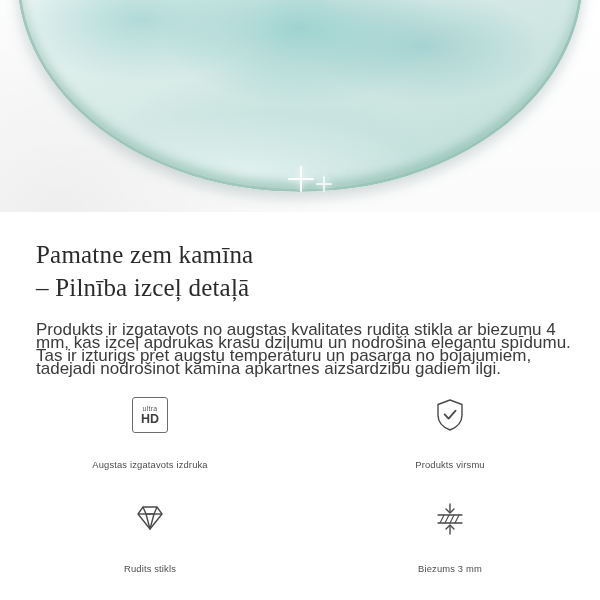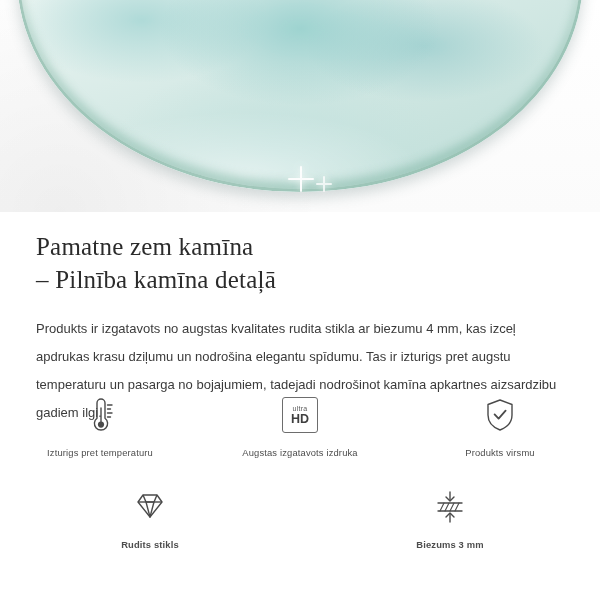--- a/index.html
+++ b/index.html
@@ -104,75 +104,76 @@
   }
   .sparkle::before { left: 50%; top: 0; width: 2px; height: 100%; transform: translateX(-50%); }
   .sparkle::after  { top: 50%; left: 0; height: 2px; width: 100%; transform: translateY(-50%); }
   .sparkle-a { left: 288px; top: 166px; opacity: .95; }
   .sparkle-b { left: 316px; top: 176px; width: 16px; height: 16px; opacity: .8; }
 
   
   .content {
     position: absolute;
     left: 0;
-    top: 204px;
+    top: 212px;
     width: 600px;
   }
   .headline {
     margin: 26px 0 0 36px;
     width: 520px;
     font-family: "Liberation Serif", serif;
     font-size: 25px;
     line-height: 33px;
     color: #2b2b2b;
     font-weight: 400;
     letter-spacing: .2px;
   }
   .headline .line2 { display: block; }
   .paragraph {
     margin: 19px 0 0 36px;
     width: 536px;
-    font-size: 13px;
-    line-height: 28px;
+    font-size: 17px;
+    line-height: 13px;
     color: #3b3b3b;
   }
 
   
   .features {
     position: absolute;
     left: 0;
     top: 392px;
     width: 600px;
   }
   .feature-row {
     display: flex;
     width: 600px;
   }
   .feature {
     flex: 1 1 0;
     display: flex;
     flex-direction: column;
     align-items: center;
     justify-content: flex-start;
+    gap: 12px;
   }
   .feature-icon {
     height: 46px;
     display: flex;
     align-items: center;
     justify-content: center;
     color: #4a4a4a;
   }
   .feature-label {
     margin-top: 9px;
     font-size: 9.4px;
     color: #4d4d4d;
     text-align: center;
     letter-spacing: .15px;
   }
-  .row-2 { margin-top: 26px; font-weight: bold; }
+  .row-2 { margin-top: 26px; }
   .hd-badge {
     width: 34px;
     height: 34px;
     border: 1.4px solid #6d6d6d;
     border-radius: 3px;
     display: flex;
     flex-direction: column;
     align-items: center;
     justify-content: center;
     line-height: 1;
@@ -201,40 +202,29 @@
       <div class="disc-sheen"></div>
       <div class="disc-edge"></div>
     </div>
     <div class="sparkle sparkle-a"></div>
     <div class="sparkle sparkle-b"></div>
   </div>
 
   <div class="content">
     <h1 class="headline">
       <span>Pamatne zem kamīna</span>
-      <span class="line2">– Pilnība kamīna detaļā</span>
+      <span class="line2">– Pilnība izceļ detaļā</span>
     </h1>
     <p class="paragraph">Produkts ir izgatavots no augstas kvalitates rudita stikla ar biezumu 4 mm, kas izceļ apdrukas krasu dziļumu un nodrošina elegantu spīdumu. Tas ir izturigs pret augstu temperaturu un pasarga no bojajumiem, tadejadi nodrošinot kamīna apkartnes aizsardzibu gadiem ilgi.</p>
   </div>
 
   <div class="features">
 
     <div class="feature-row">
 
-      <div class="feature">
-        <div class="feature-icon">
-          <svg width="34" height="38" viewBox="0 0 34 38" fill="none" stroke="#4a4a4a" stroke-width="1.4" stroke-linecap="round">
-            <path d="M14 7 a4 4 0 0 1 8 0 v15.2 a6.6 6.6 0 1 1 -8 0 Z"></path>
-            <circle cx="18" cy="28.6" r="3.1" fill="#4a4a4a" stroke="none"></circle>
-            <path d="M18 12 v14"></path>
-            <path d="M24.5 9 h4.5 M24.5 13 h3 M24.5 17 h4.5 M24.5 21 h3"></path>
-          </svg>
-        </div>
-        <div class="feature-label">Izturigs pret temperaturu</div>
-      </div>
 
       <div class="feature">
         <div class="feature-icon">
           <div class="hd-badge">
             <span class="hd-top">ultra</span>
             <span class="hd-bottom">HD</span>
           </div>
         </div>
         <div class="feature-label">Augstas izgatavots izdruka</div>
       </div>

